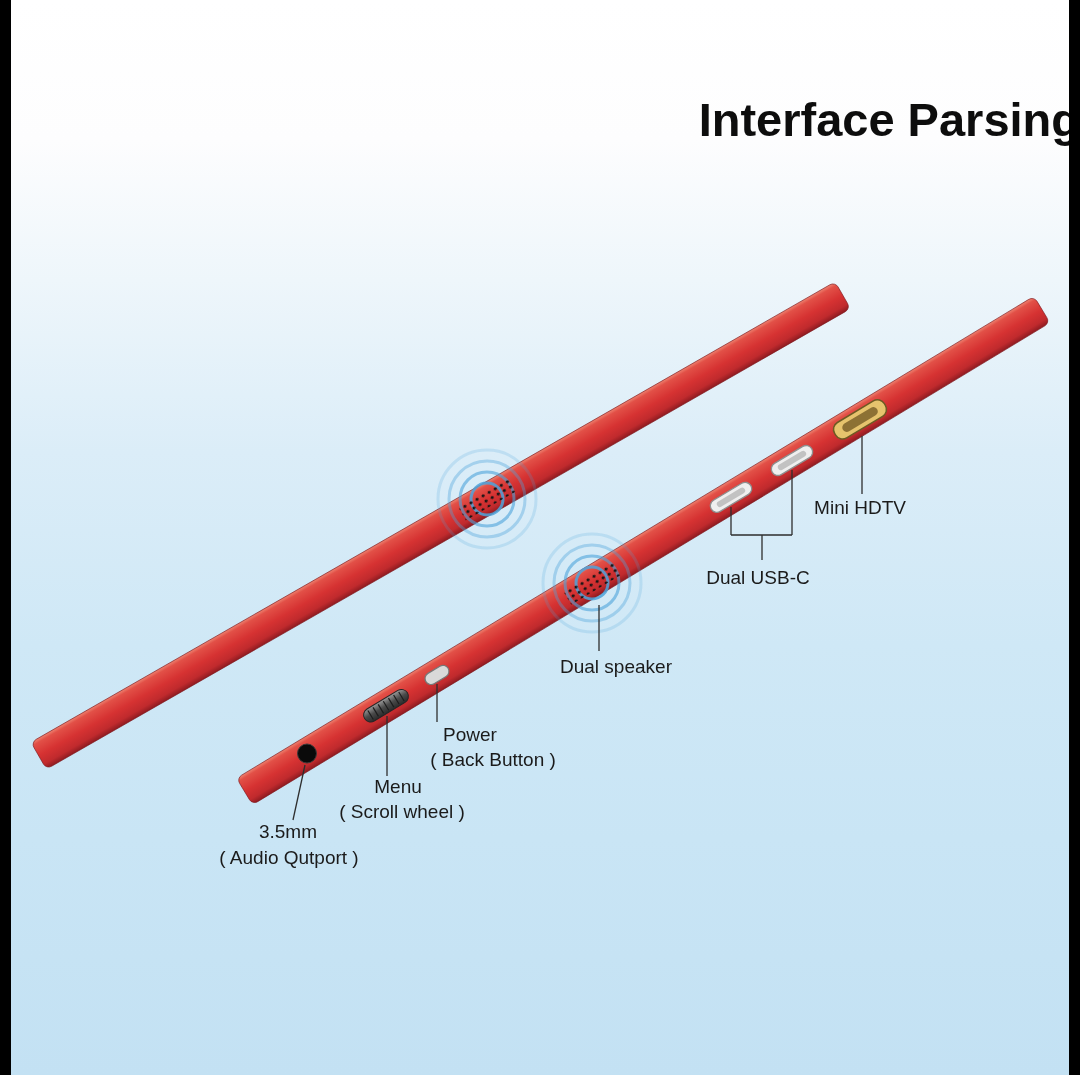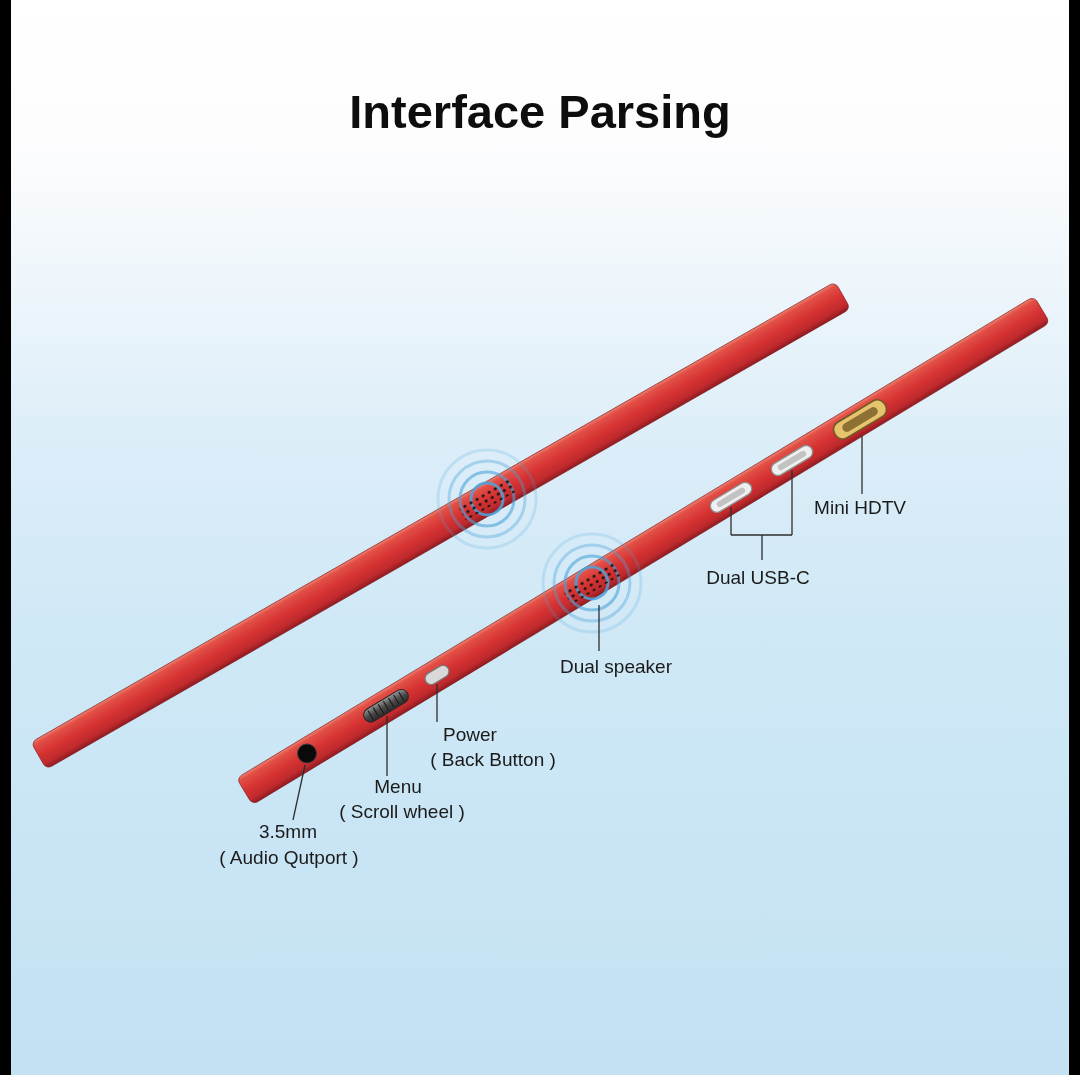--- a/index.html
+++ b/index.html
@@ -7,22 +7,22 @@
     position:relative; width:1080px; height:1075px; overflow:hidden; margin:0 auto;
     background: linear-gradient(180deg,
       #ffffff 0%, #fdfdfe 13%, #eef6fb 26%, #dbedf8 42%,
       #cfe8f6 60%, #c9e5f5 78%, #c3e1f3 100%);
     font-family:"Liberation Sans", sans-serif;
   }
   .edge { position:absolute; top:0; width:11px; height:100%; background:#000; z-index:6; }
   .edge.left  { left:0; }
   .edge.right { right:0; }
   .title {
-    position:absolute; top:84px; left:0; width:100%; margin:0;
-    text-align:center; font-size:47px; font-weight:bold; color:#0d0d0d;
+    position:absolute; top:92px; left:0; width:100%; margin:0;
+    text-align:right; font-size:47px; font-weight:bold; color:#0d0d0d;
     z-index:2;
   }
   svg.diagram { position:absolute; left:0; top:0; width:1080px; height:1075px; z-index:1; }
   .lbl   { font-size:19px; fill:#1b1b1b; font-family:"Liberation Sans", sans-serif; }
   .leader{ stroke:#2e2e2e; stroke-width:1.3; fill:none; }
 </style>
 </head>
 <body>
 
 <div class="stage">

